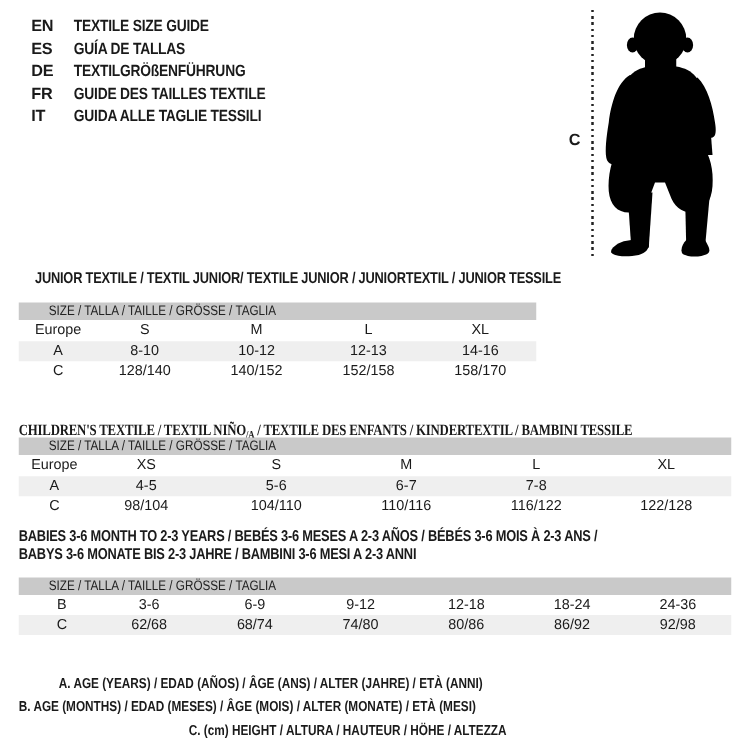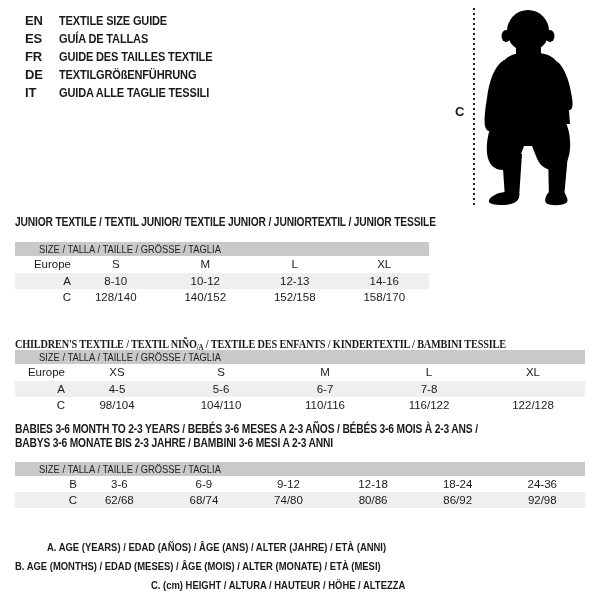--- a/index.html
+++ b/index.html
@@ -30,21 +30,21 @@
   .size-bar{background:#c9c9c9; height:14px; line-height:14px; font-size:11px; color:#222;
     padding-left:24px; box-sizing:border-box;}
 
   
   .grid-row{display:grid; height:16px; line-height:16px; font-size:11.5px;}
   .grid-row.hdr{height:17px; line-height:17px;}
   .t1 .grid-row{grid-template-columns:56px repeat(4,89.5px);}
   .t2 .grid-row{grid-template-columns:50px repeat(5,104px);}
   .t3 .grid-row{grid-template-columns:62px repeat(6,84.6px);}
   .cell{text-align:center;}
-  .cell.lbl{text-align:right; padding-left:7px;}
+  .cell.lbl{text-align:center; padding-left:7px;}
   .shaded{background:#efefef;}
 
   
   .notes{left:15px; top:538px;}
   .note-line{height:19px; line-height:19px; font-weight:bold; font-size:11.5px;text-align:right;}
 </style>
 </head>
 <body>
 
 <div class="page">
@@ -52,26 +52,26 @@
   <div class="abs lang-block">
     <div class="lang-row">
       <span class="lang-code">EN</span>
       <span class="cond85">TEXTILE SIZE GUIDE</span>
     </div>
     <div class="lang-row">
       <span class="lang-code">ES</span>
       <span class="cond85">GUÍA DE TALLAS</span>
     </div>
     <div class="lang-row">
+      <span class="lang-code">DE</span>
+      <span class="cond85">TEXTILGRÖßENFÜHRUNG</span>
+    </div>
+    <div class="lang-row">
       <span class="lang-code">FR</span>
       <span class="cond85">GUIDE DES TAILLES TEXTILE</span>
-    </div>
-    <div class="lang-row">
-      <span class="lang-code">DE</span>
-      <span class="cond85">TEXTILGRÖßENFÜHRUNG</span>
     </div>
     <div class="lang-row">
       <span class="lang-code">IT</span>
       <span class="cond85">GUIDA ALLE TAGLIE TESSILI</span>
     </div>
   </div>
 
   <div class="abs dotted-line"></div>
   <div class="abs c-label">C</div>
   <svg class="abs baby" width="118" height="202" viewBox="0 0 118 202" aria-hidden="true">
@@ -84,21 +84,21 @@
       <path d="M24 54 C14 60 9 76 7 92 C5 104 4 114 5 120 C6 126 12 127 14 123 C16 119 17 112 18 104 C20 88 24 70 30 58 Z"></path>
       <path d="M78 56 C86 64 90 78 92 92 C93 98 93 103 90 104 C87 105 84 101 83 95 C81 83 78 70 72 60 Z"></path>
       <path d="M16 110 C9 120 6 136 7 147 C8 158 14 164 23 164 C33 164 39 157 41 148 L44 140 L52 140 L56 150 C59 159 66 165 75 164 C84 163 89 155 90 143 C91 130 88 118 82 110 Z"></path>
       <path d="M22 148 L42 148 L39 192 L25 192 Z"></path>
       <path d="M68 148 L88 148 L84 192 L69 192 Z"></path>
       <path d="M25 186 L39 186 C40 192 38 196 31 198 C21 200 11 199 9 196 C8 193 13 189 19 187 Z"></path>
       <path d="M69 186 L84 186 C87 191 89 195 86 197 C81 200 70 200 66 197 C64 194 66 189 69 186 Z"></path>
     </g>
   </svg>
 
-  <div class="abs sec-title" style="left:15px; top:216px;">
+  <div class="abs sec-title" style="left:28px; top:216px;">
     <span class="cond">JUNIOR TEXTILE / TEXTIL JUNIOR/ TEXTILE JUNIOR / JUNIORTEXTIL / JUNIOR TESSILE</span>
   </div>
   <div class="abs size-bar" style="left:15px; top:242px; width:414px;">
     <span class="cond85">SIZE / TALLA / TAILLE / GRÖSSE / TAGLIA</span>
   </div>
   <div class="abs t1" style="left:15px; top:256px;">
     <div class="grid-row hdr">
       <span class="cell lbl">Europe</span>
       <span class="cell">S</span>
       <span class="cell">M</span>

